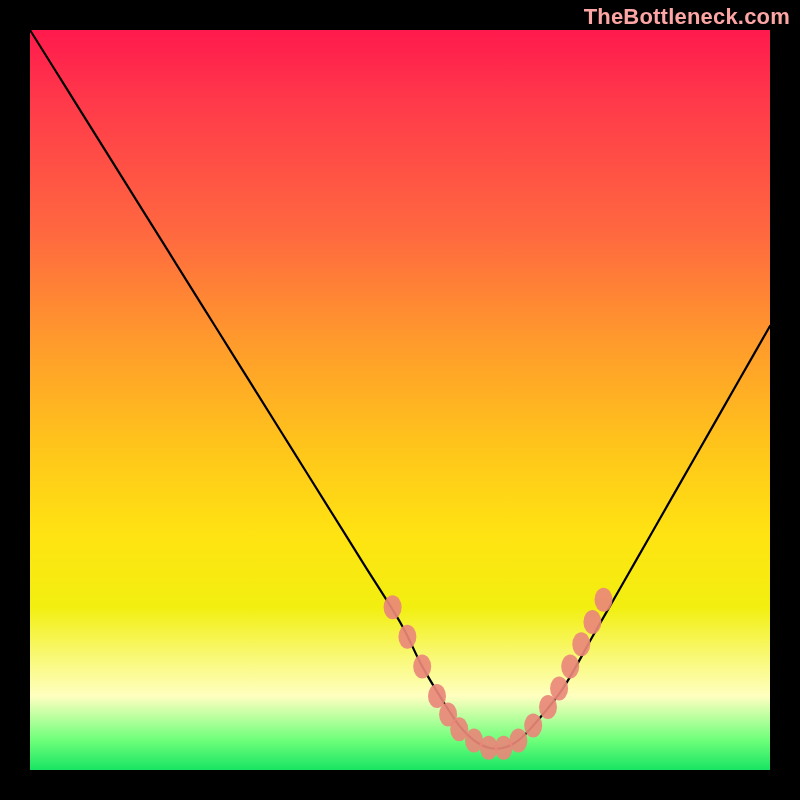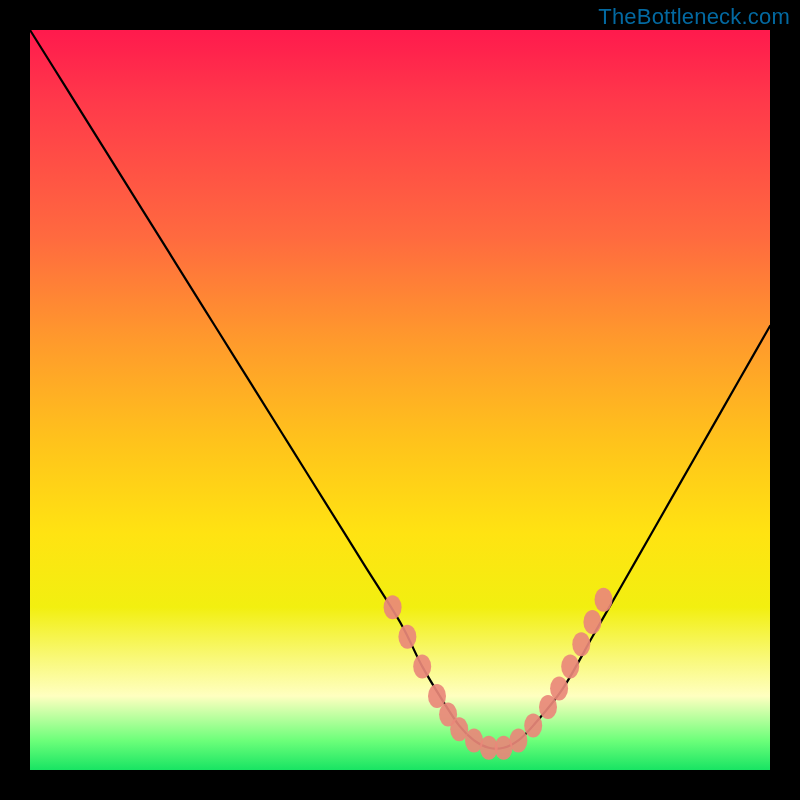--- a/index.html
+++ b/index.html
@@ -43,23 +43,23 @@
     left: 0;
     top: 0;
     width: 740px;
     height: 740px;
     overflow: visible;
   }
   .watermark {
     position: absolute;
     top: 4px;
     right: 10px;
-    color: #0369a1;
+    color: #fca5a5;
     font-size: 22px;
-    font-weight: 400;
+    font-weight: 700;
     letter-spacing: 0.2px;
     user-select: none;
   }
 </style>
 </head>
 <body>
 
 <div class="frame">
   <div class="plot-area">
     <svg class="curve" viewBox="0 0 740 740">

